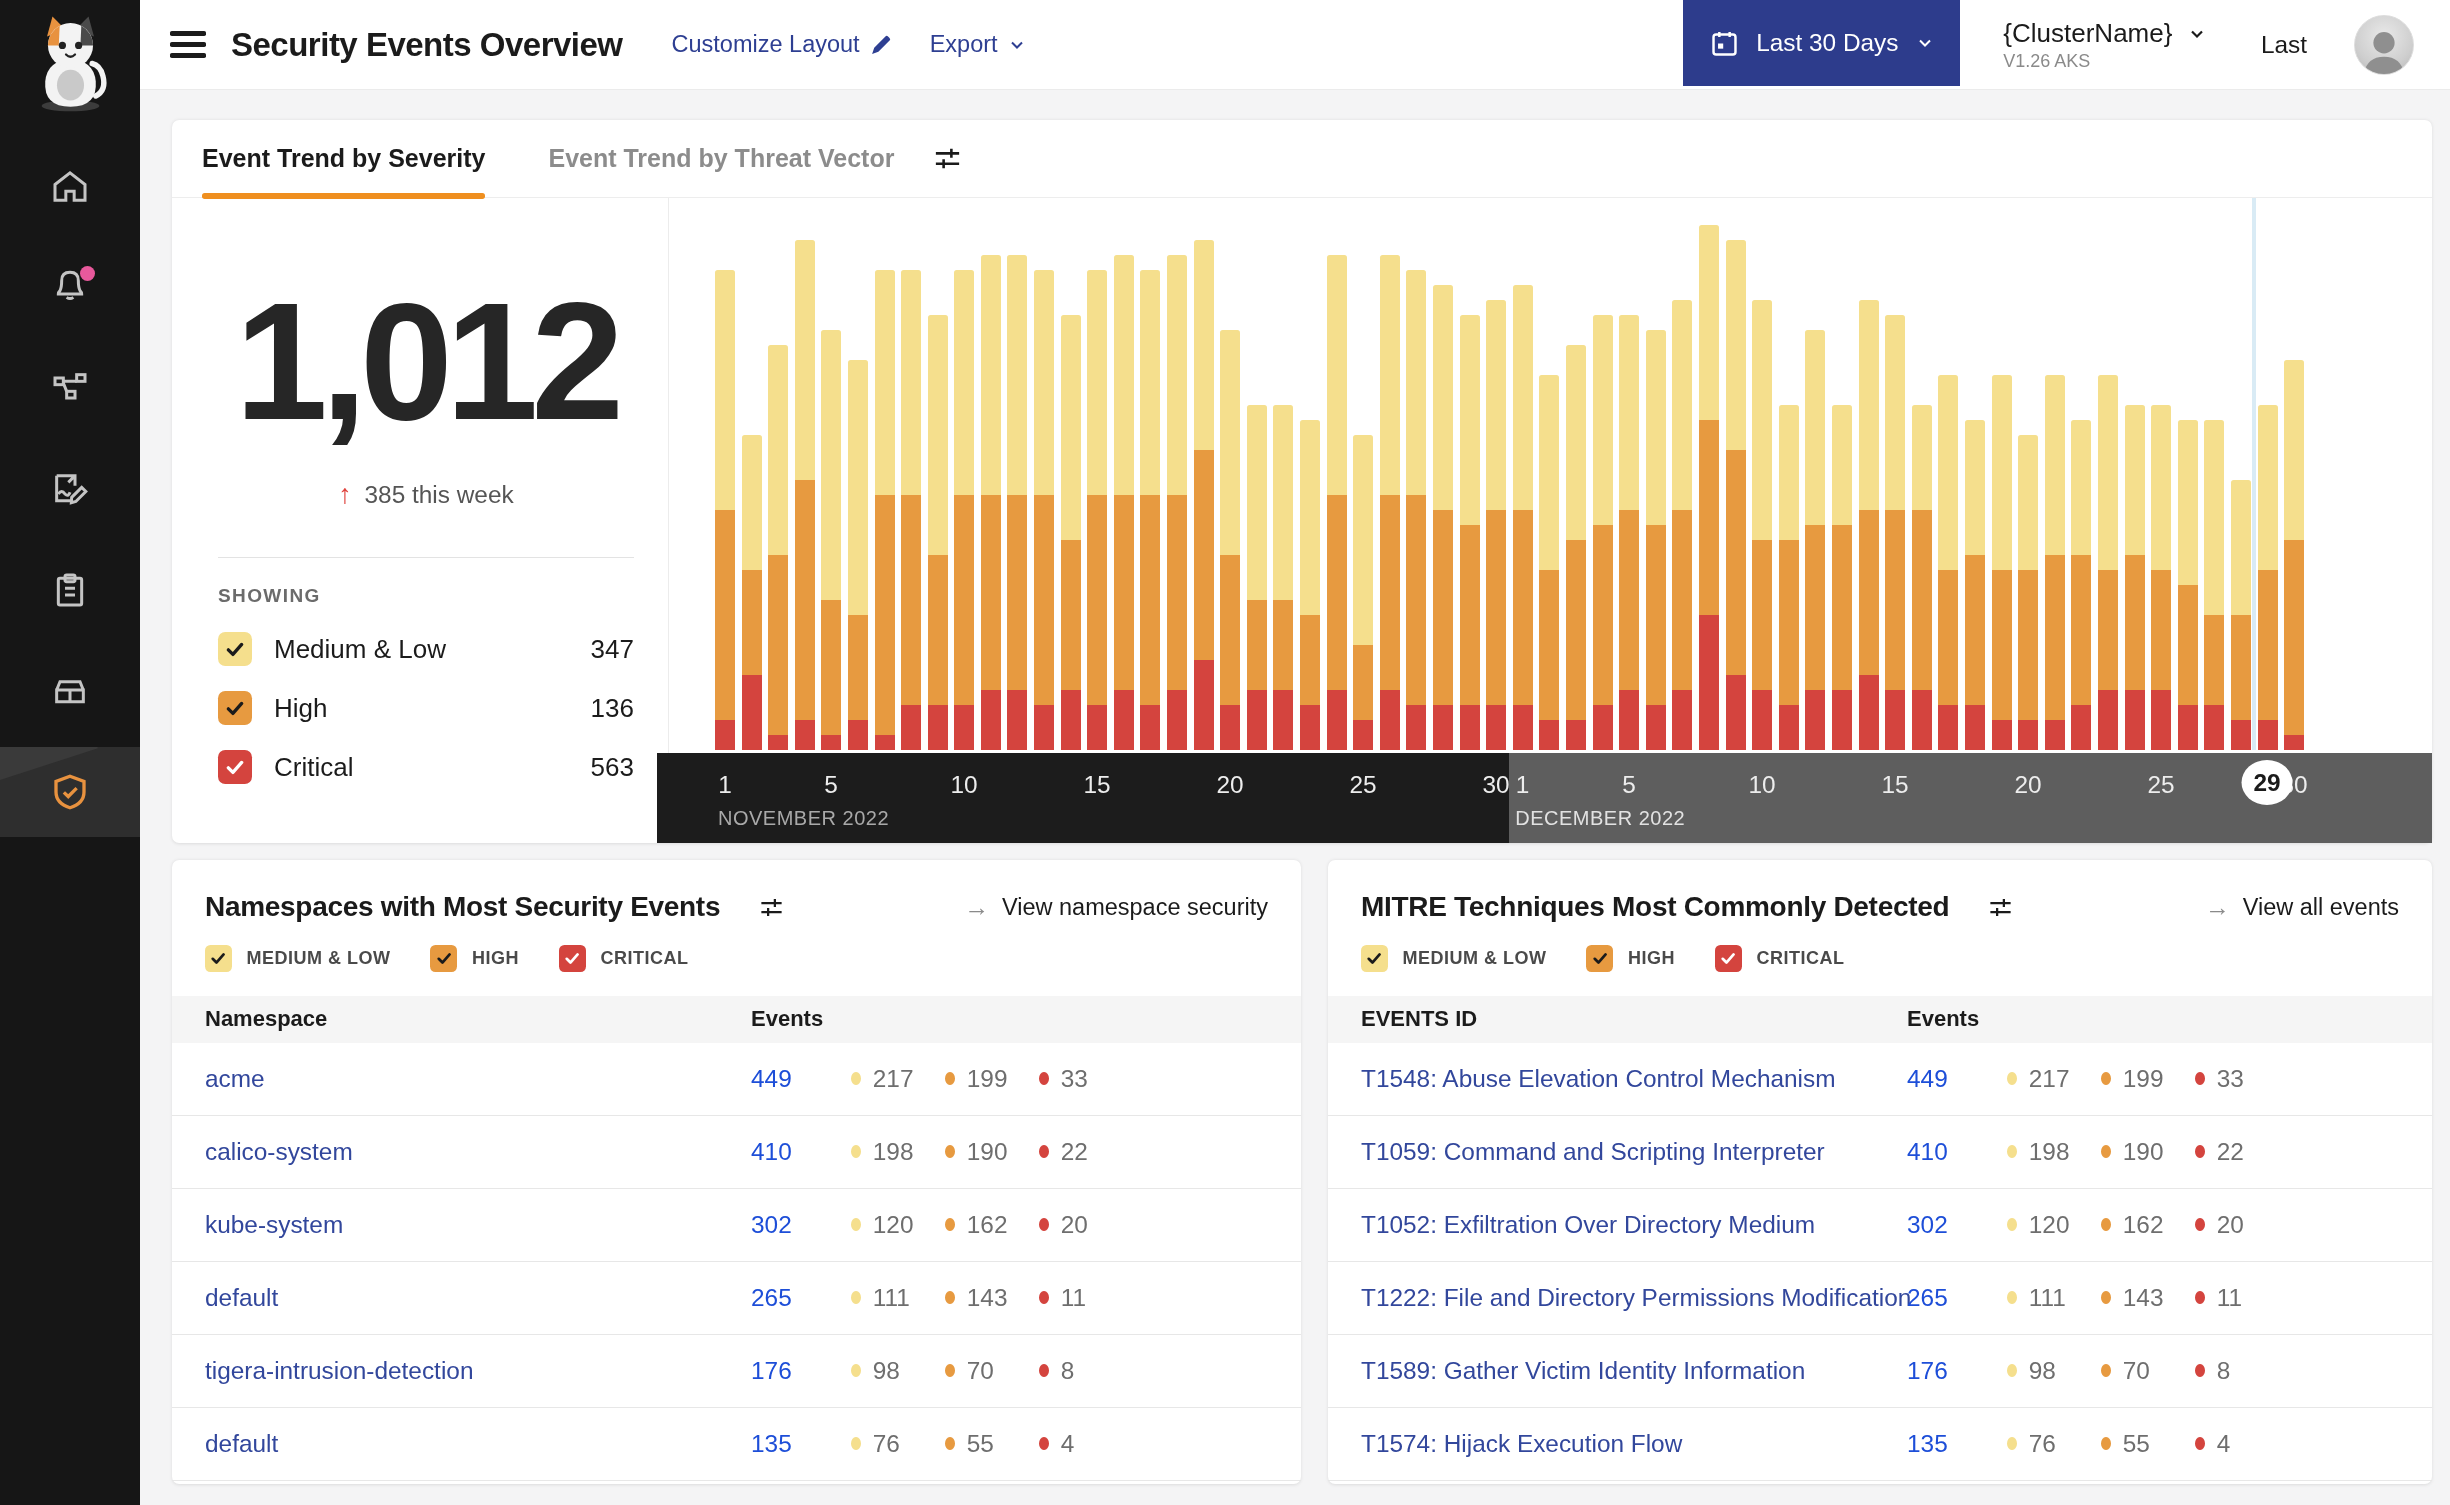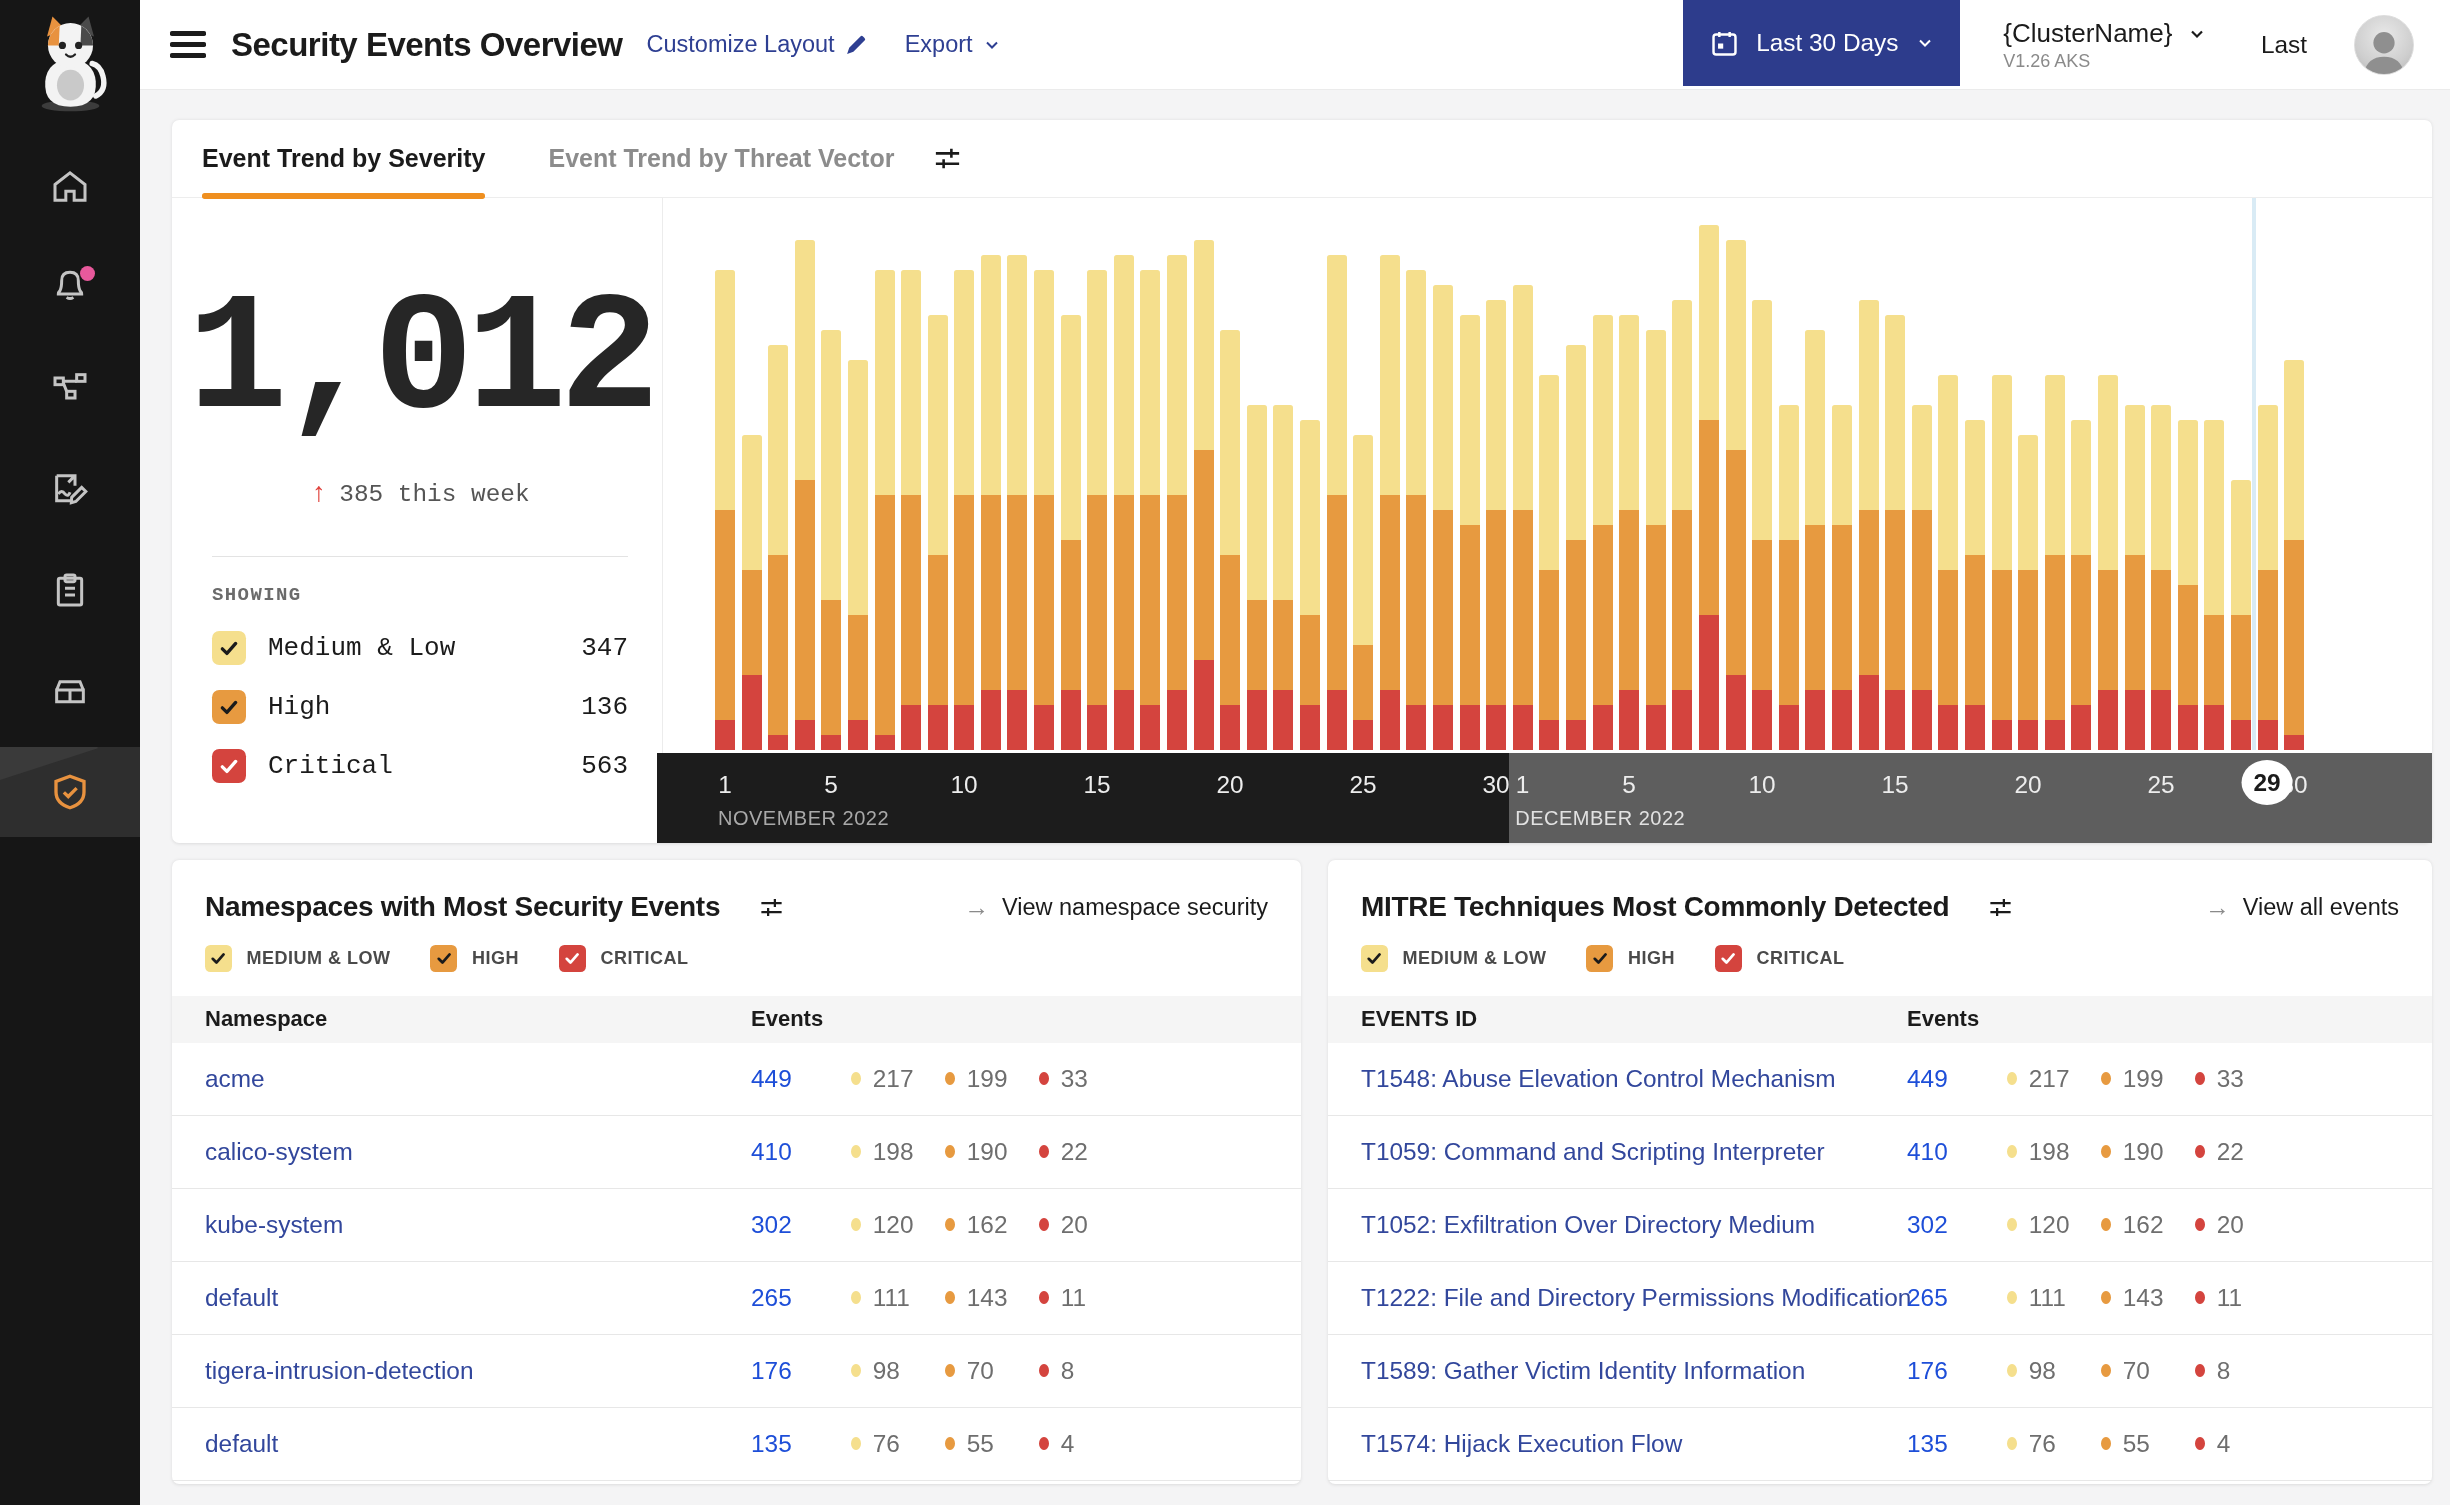--- a/index.html
+++ b/index.html
@@ -35,21 +35,21 @@
   
   .header {
     position:absolute; left:140px; top:0; width:2310px; height:90px;
     background:#ffffff; border-bottom:0.9px solid #ebebeb; z-index:20;
     display:flex; align-items:center;
   }
   .hamburger { margin-left:30px; width:36px; cursor:pointer; }
   .hamburger div { height:4.5px; background:#1b1b1b; margin:6.3px 0; border-radius:1.8px; }
   .page-title { font-size:33px; font-weight:bold; letter-spacing:-0.5px; margin-left:25px; }
   .hdr-link { display:flex; align-items:center; gap:9px; color:#2e3f92; font-size:23.5px; cursor:pointer; }
-  .customize { margin-left:24px; }
+  .customize { margin-left:49px; }
   .export { margin-left:36px; }
   .chev { width:20px; height:20px; }
   .hdr-right { position:absolute; right:0; top:0; height:90px; display:flex; align-items:center; }
   .date-btn {
     width:277px; height:86px; background:#2d3c8c; color:#fff; border:none;
     display:flex; align-items:center; justify-content:center; gap:16.3px;
     font-size:24.4px; font-family:inherit; cursor:pointer; margin-top:-3.6px;
   }
   .cluster { margin-left:43px; cursor:pointer; }
   .cluster-top { display:flex; align-items:center; gap:14.5px; font-size:26px; color:#1b1b1b; }
@@ -73,22 +73,22 @@
   .tabs { position:absolute; left:0; top:0; width:100%; height:78px;
     border-bottom:0.9px solid #ededed; display:flex; align-items:center; }
   .tab { font-size:25px; font-weight:bold; padding:0 0; margin-left:30px; height:78px;
     display:flex; align-items:center; position:relative; cursor:pointer; color:#8c8c8c; }
   .tab.active { color:#1b1b1b; }
   .tab.active::after { content:""; position:absolute; left:0; bottom:-1.8px; height:6.3px; width:100%;
     background:#ef8f1f; border-radius:2.7px; }
   .tab + .tab { margin-left:63px; }
   .sliders-ic { margin-left:38px; cursor:pointer; }
   
-  .summary { position:absolute; left:6px; top:78px; width:485px; height:645px;
-    border-right:0.9px solid #ececec;font-family:Liberation Mono, monospace; }
+  .summary { position:absolute; left:12px; top:78px; width:485px; height:645px;
+    border-right:0.9px solid #ececec; }
   .big-number { text-align:center; font-size:167px; font-weight:bold; letter-spacing:-7.2px;
     color:#262626; margin-top:80px; line-height:1; }
   .big-label { text-align:center; font-size:26px; font-weight:bold; color:#4c4c4c;
     letter-spacing:1.8px; margin-top:16.3px; }
   .delta { text-align:center; font-size:24.4px; color:#555; margin-top:34px; }
   .delta .up { color:#e0433d; font-weight:bold; margin-right:12.7px; font-size:27px; }
   .summary hr { border:none; border-top:0.9px solid #e3e3e3; margin:47px 34px 0 34px; }
   .showing { font-size:19px; font-weight:bold; color:#6b6b6b; letter-spacing:1.4px;
     margin:27px 0 0 34px; }
   .legend-row { display:flex; align-items:center; margin:25px 34px 0 34px; cursor:pointer; }

